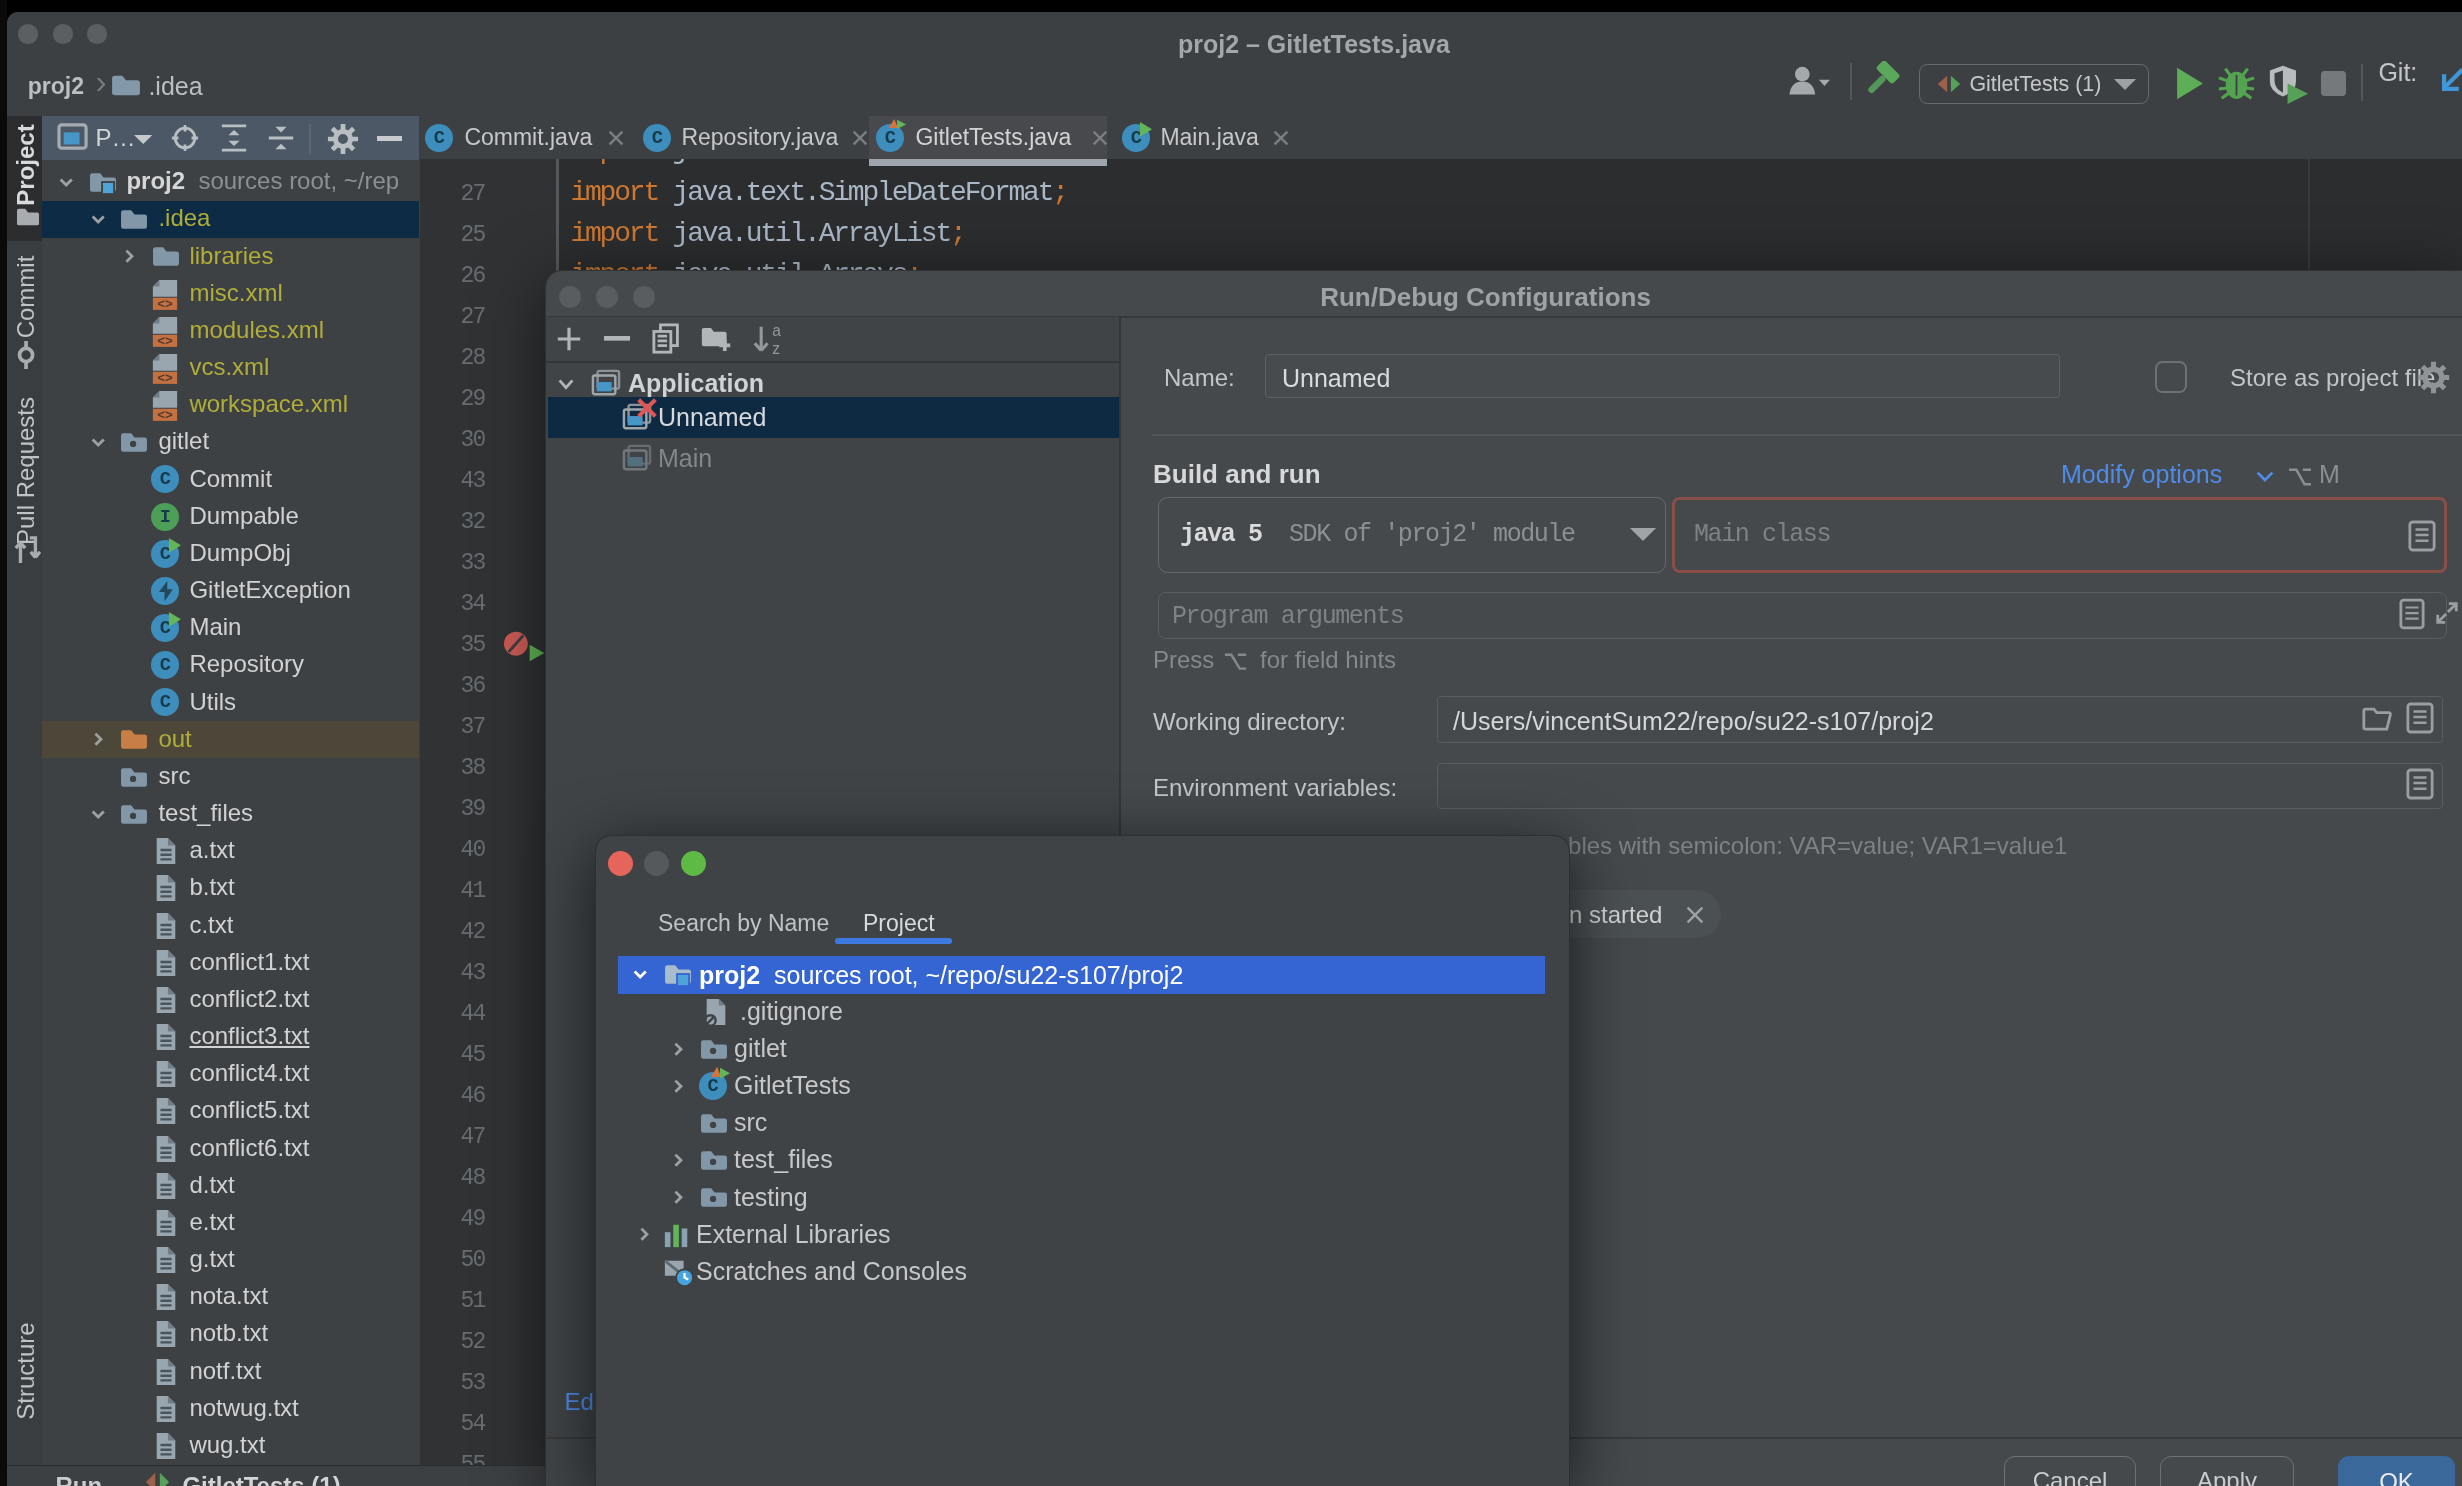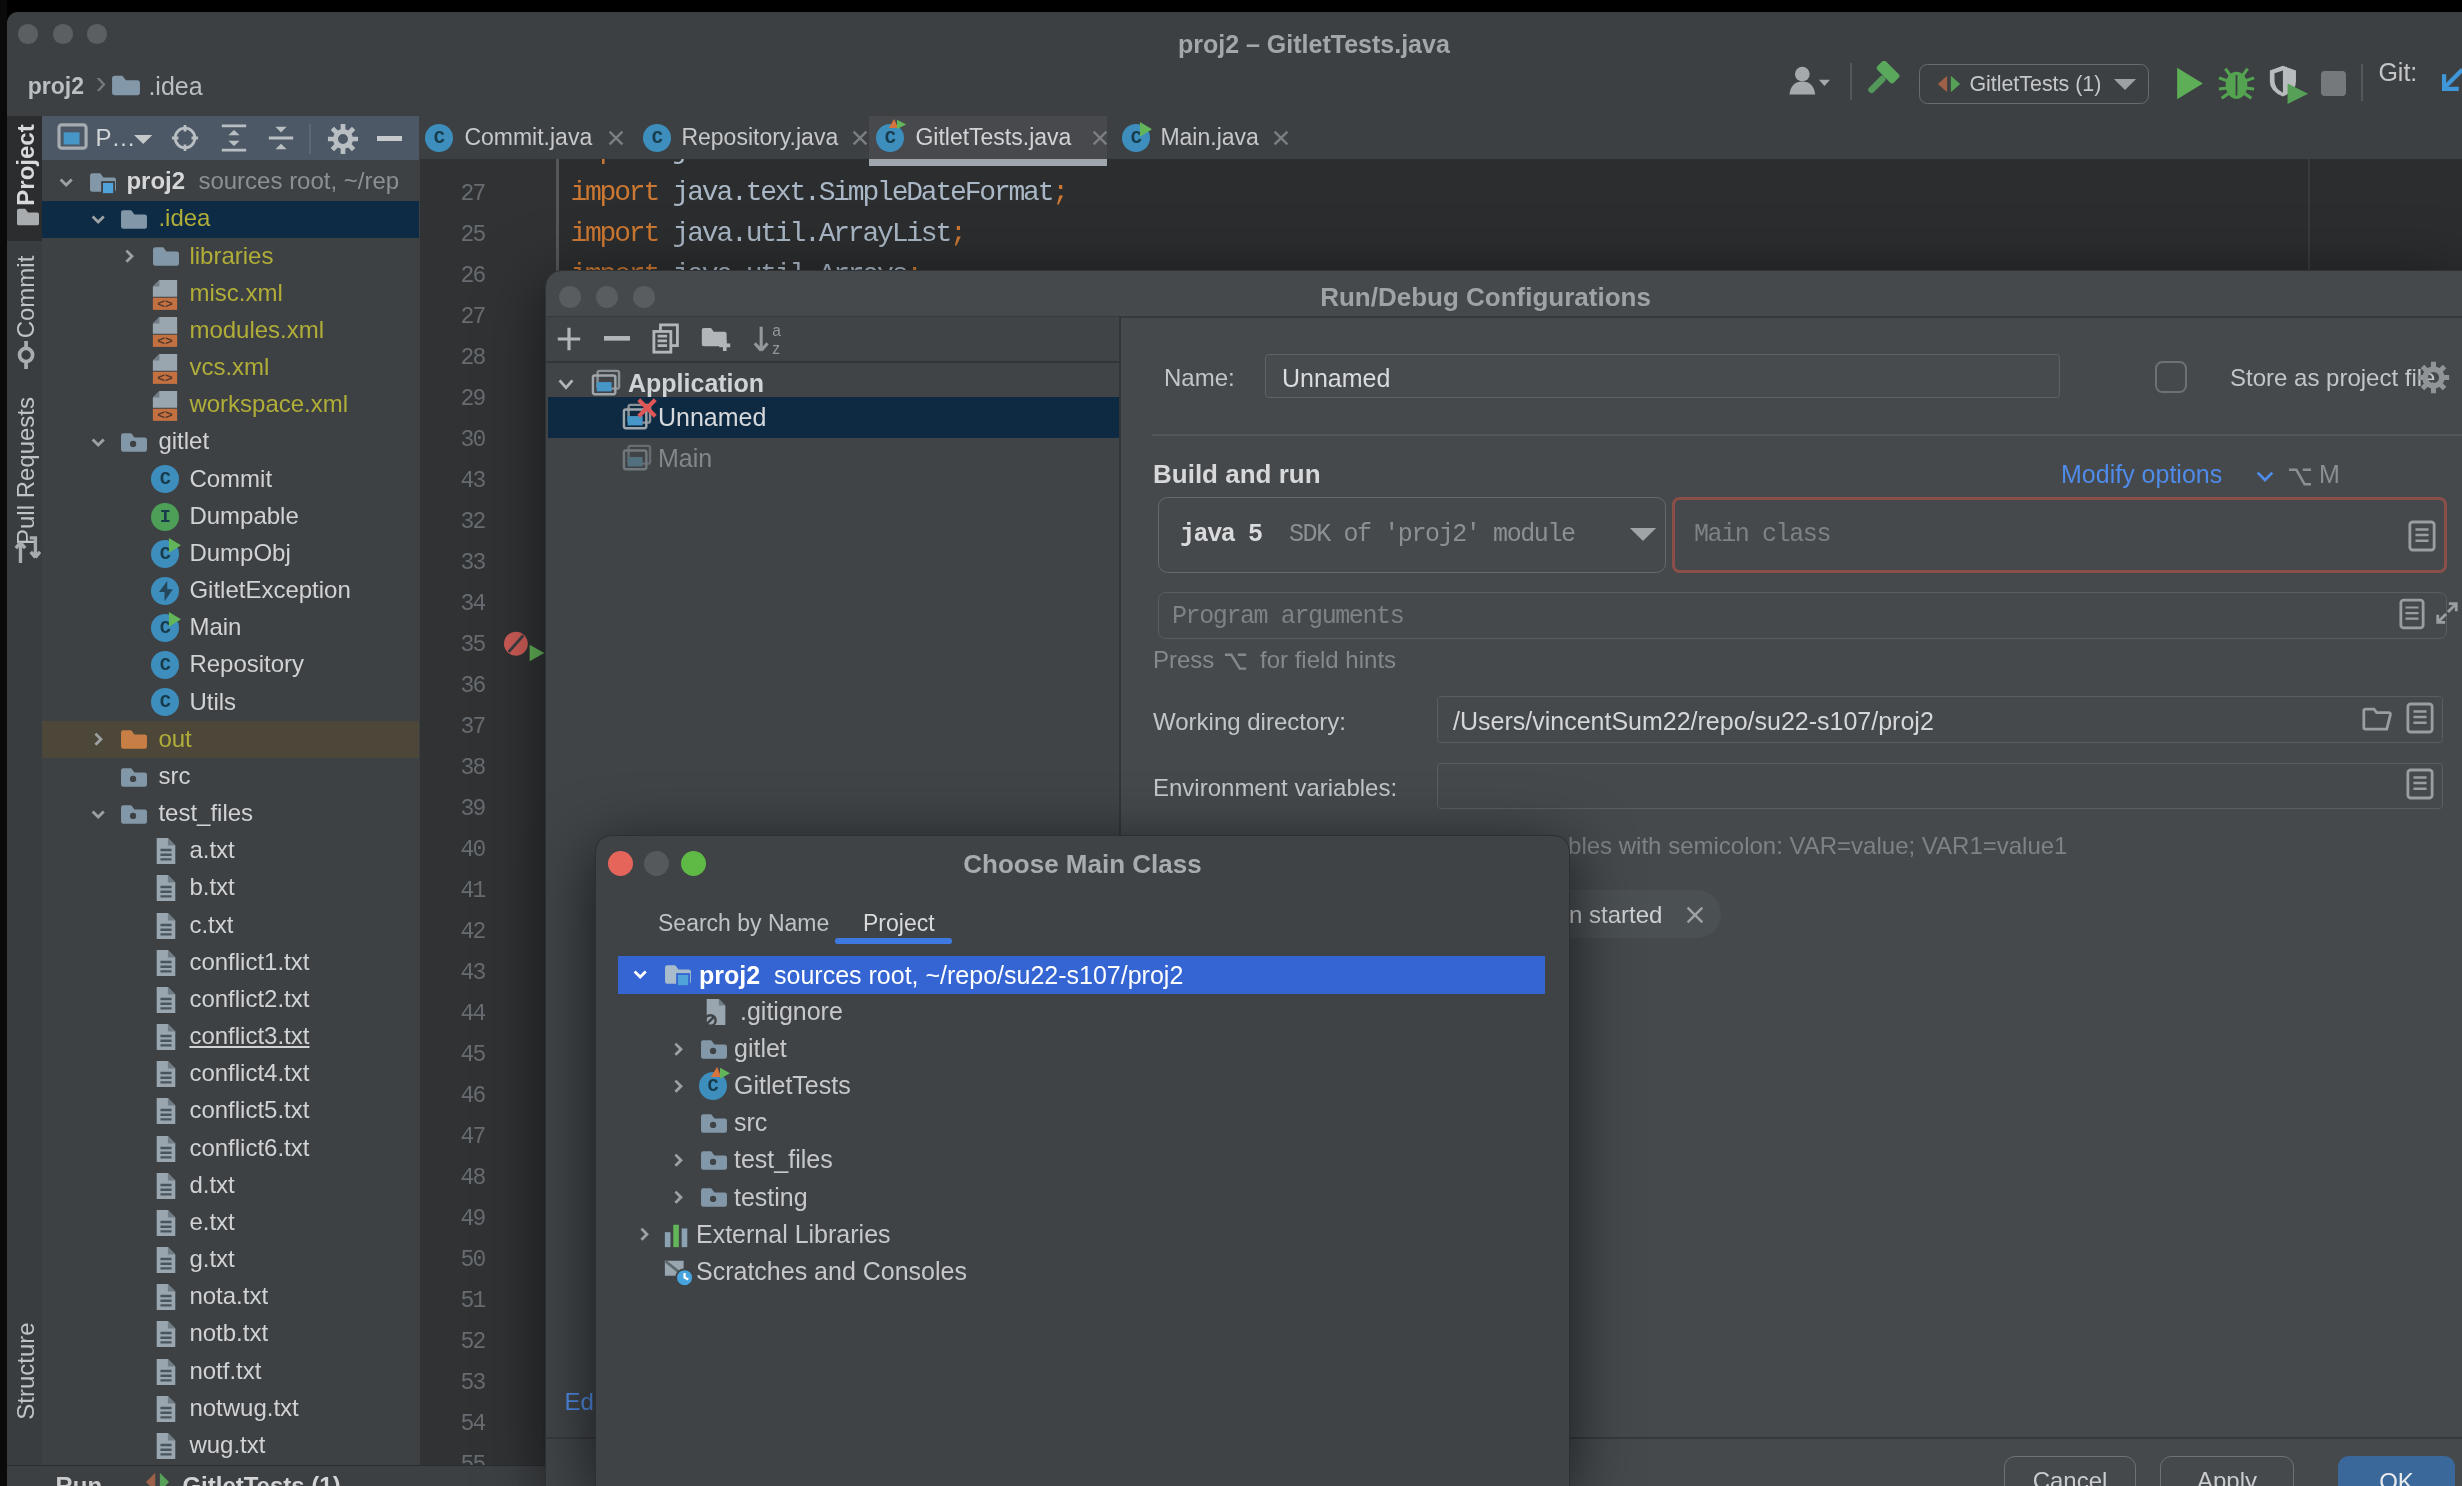--- a/index.html
+++ b/index.html
@@ -739,21 +739,20 @@
       <div class="a" style="left:18.6px;top:1117px;color:#4f8be8;font:400 24px 'Liberation Sans';white-space:nowrap;">Edit configuration templates…</div>
       <div class="a" style="left:0px;top:1166px;width:1916px;height:1.9px;background:#37393b"></div>
       <div class="a" style="left:1458px;top:1185px;width:132px;height:52px;border:1.9px solid #6e7274;border-radius:11px;text-align:center;color:#caccce;font:400 24px 'Liberation Sans';line-height:48px">Cancel</div>
       <div class="a" style="left:1614px;top:1185px;width:134px;height:52px;border:1.9px solid #6e7274;border-radius:11px;text-align:center;color:#caccce;font:400 24px 'Liberation Sans';line-height:48px">Apply</div>
       <div class="a" style="left:1792px;top:1185px;width:117px;height:52px;background:#3a689b;border-radius:11px;text-align:center;color:#e9ebed;font:400 24px 'Liberation Sans';line-height:52px">OK</div>
     </div>
     <div class="a" id="choosedlg" style="left:596px;top:836px;width:973px;height:650px;background:#3f4346;border-radius:15px 15px 0 0;box-shadow:0 13px 65px rgba(0,0,0,.65);outline:1.9px solid #2d3032;overflow:hidden">
       <div class="dot" style="left:12px;top:15px;background:#e5655a;width:25px;height:25px"></div>
       <div class="dot" style="left:48px;top:15px;background:#55595b;width:25px;height:25px"></div>
       <div class="dot" style="left:85px;top:15px;background:#5fba45;width:25px;height:25px"></div>
-      <div class="a" style="left:0;top:13px;width:973px;text-align:center;color:#a7acb0;font:700 26px 'Liberation Sans'">Choose Main Class</div>
       <div class="a" style="left:62px;top:74px;color:#c0c3c5;font:400 23px 'Liberation Sans';white-space:nowrap;text-align:right;">Search by Name</div>
       <div class="a" style="left:267px;top:74px;color:#d8dadc;font:400 23px 'Liberation Sans';white-space:nowrap;">Project</div>
       <div class="a" style="left:239px;top:102px;width:117px;height:5.6px;background:#3e79e1;border-radius:2.8px"></div>
       <div class="a" style="left:22px;top:120px;width:927px;height:38px;background:#3565d2"></div>
       <div class="a" style="left:34px;top:128px">
         <svg width="20.4" height="20.4" fill="none" stroke="#ffffff" stroke-width="3" viewBox="0 0 22 22">
           <path d="M5 8 L11 14 L17 8"></path>
         </svg>
       </div>
       <div class="a" style="left:67px;top:126px">

